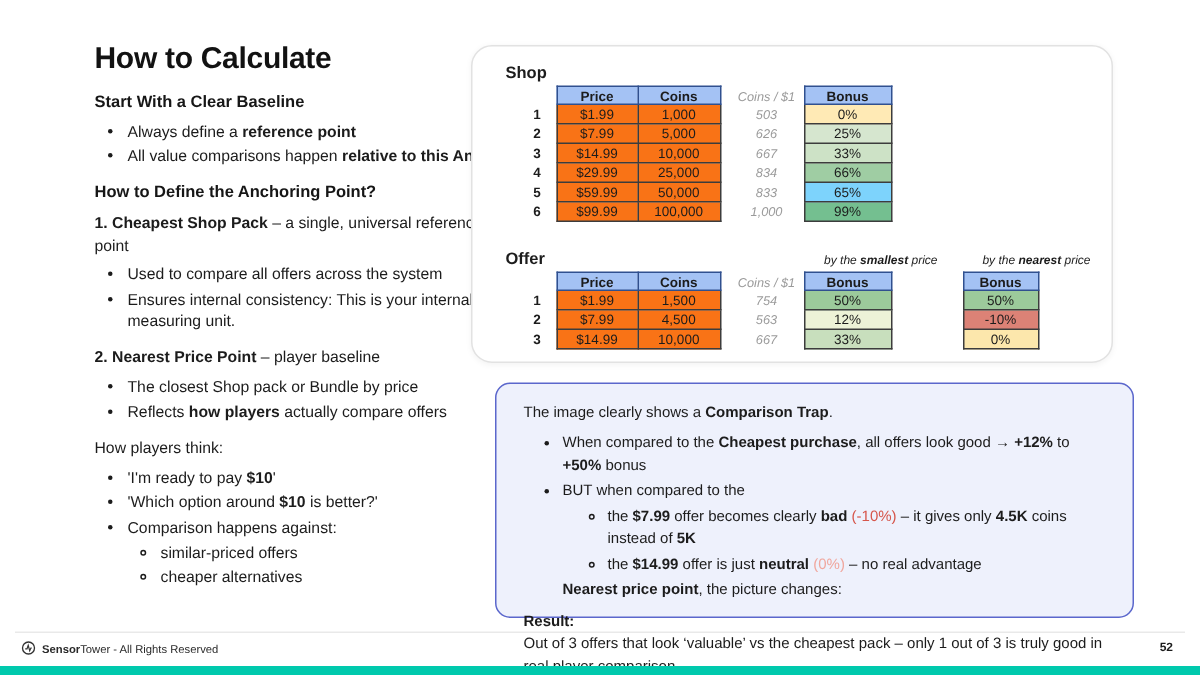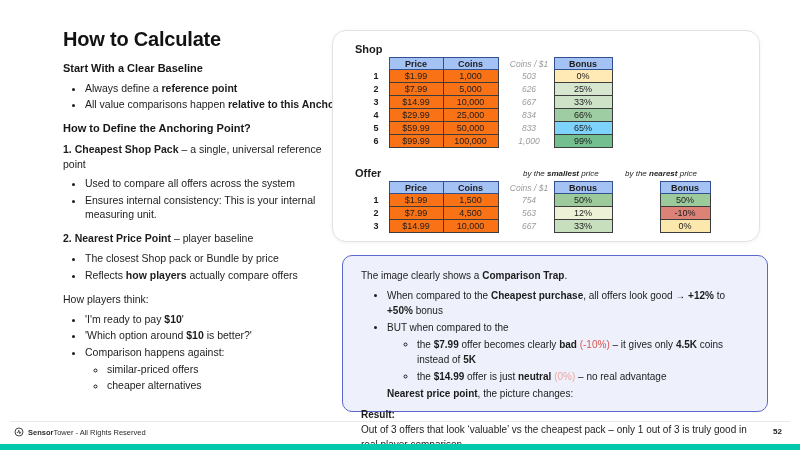--- a/index.html
+++ b/index.html
@@ -18,41 +18,41 @@
   
   .left-col{position:absolute;left:35px;top:28px;width:278px;margin-left:28px;}
   .left-col h1{font-size:20px;line-height:1.18;margin:0 0 8px 0;font-weight:700;color:#121212;letter-spacing:-0.2px;}
   .left-col h3{font-size:11px;margin:10px 0 8px 0;font-weight:700;color:#161616;}
   .left-col p.lead{font-size:10.5px;margin:8px 0 6px 0;line-height:1.4;}
   .left-col ul{margin:6px 0 10px 0;padding-left:22px;}
   .left-col li{font-size:10.5px;line-height:1.3;margin:3px 0;}
   .left-col ul.sub{list-style-type:circle;margin:2px 0 0 0;padding-left:22px;}
 
   
-  .card{position:absolute;left:332px;top:30px;width:426px;height:210px;background:#fff;
+  .card{position:absolute;left:314px;top:30px;width:426px;height:210px;background:#fff;
         border:1px solid #e2e2e2;border-radius:14px;box-shadow:0 1px 4px rgba(0,0,0,0.05);}
   .blk-label{position:absolute;left:22px;font-size:11px;font-weight:700;}
   .shop-label{top:12px;}
   .offer-label{top:136px;}
   table.sheet{border-collapse:collapse;table-layout:fixed;position:absolute;left:22px;font-size:9px;}
   .shop-table{top:26px;width:257px;}
   .offer-table{top:150px;width:355px;}
   .sheet td,.sheet th{height:12px;padding:0;text-align:center;white-space:nowrap;overflow:visible;font-weight:400;}
   .sheet th{height:11px;}
   .sheet .cell{border:1px solid #3c3c3c;background:#f97316;}
   .sheet th.cell{background:#a4c2f4;font-weight:700;border-color:#30508f;}
   .sheet .num{font-weight:700;text-align:right;padding-right:10px;}
   .sheet .rate{color:#9b9b9b;font-style:italic;font-size:8.5px;}
   .sheet th.rate{font-size:8.5px;font-weight:400;}
-  .caption{position:absolute;top:138px;width:120px;text-align:left;font-size:8px;color:#1c1c1c;}
+  .caption{position:absolute;top:138px;width:120px;text-align:right;font-size:8px;color:#1c1c1c;}
   .caption-small{left:190px;}
   .caption-near{left:292px;}
 
   
-  .panel{position:absolute;left:342px;top:255px;width:426px;height:157px;box-sizing:border-box;
+  .panel{position:absolute;left:330px;top:255px;width:426px;height:157px;box-sizing:border-box;
          background:#eef1fc;border:1.5px solid #5b67cc;border-radius:10px;
          padding:12px 18px 10px 18px;font-size:10px;line-height:1.5;}
   .panel p{margin:0;}
   .panel ul{margin:5px 0;padding-left:26px;}
   .panel li{margin:2px 0;}
   .panel ul.sub{list-style-type:circle;margin:2px 0 0 0;padding-left:30px;}
   .panel .result-head{font-weight:700;margin-top:6px;}
 
   
   .footer-line{position:absolute;left:10px;right:10px;top:421px;height:1px;background:#e9e9e9;}

